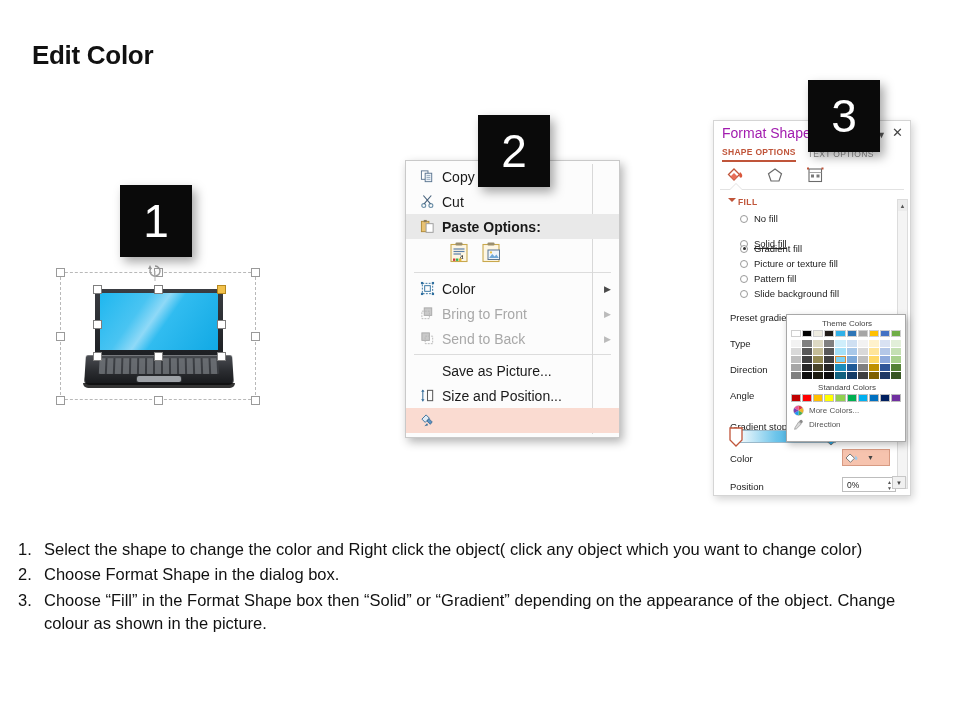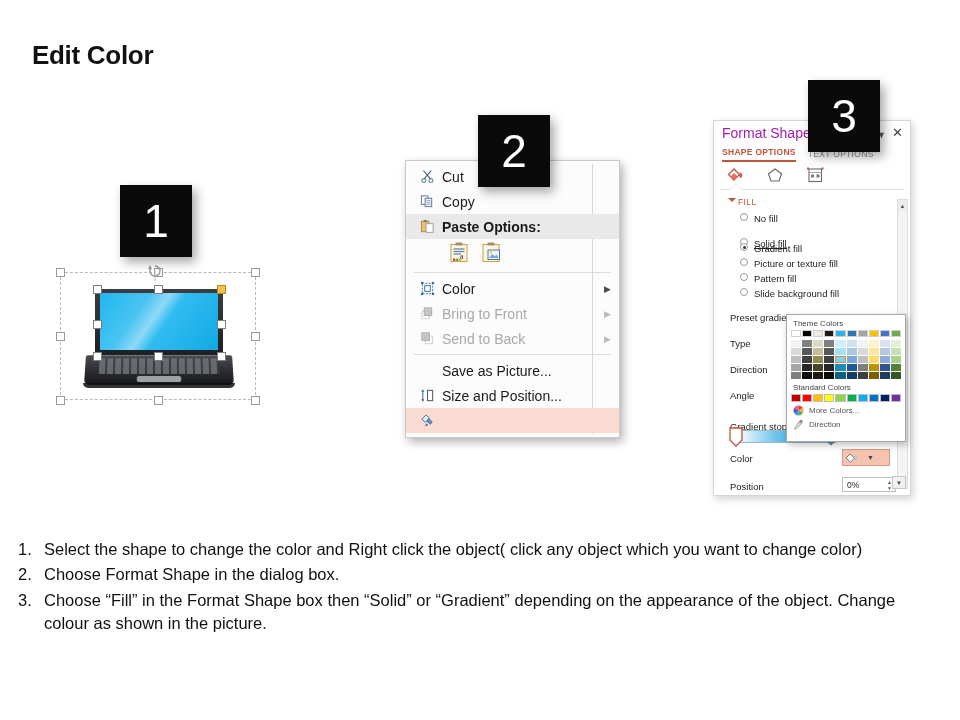--- a/index.html
+++ b/index.html
@@ -146,28 +146,28 @@
     position:absolute; left:10px; top:44px; display:flex; gap:18px; align-items:center;
   }
   .fs-icon{ width:22px; height:20px; display:flex; align-items:center; justify-content:center; }
   .fs-divider{ position:absolute; left:6px; right:6px; top:68px; height:1px; background:#e2e2e2; }
   .fs-arrowup{ position:absolute; left:16px; top:63px; width:0;height:0;
     border-left:6px solid transparent;border-right:6px solid transparent;border-bottom:6px solid #fff;
     filter:drop-shadow(0 -1px 0 #e2e2e2);
   }
   .fs-section{
     position:absolute; left:9px; top:76px;
-    font-size:8.5px; font-weight:normal; color:#c0553a; letter-spacing:.4px;
+    font-size:8.5px; font-weight:bold; color:#c0553a; letter-spacing:.4px;
   }
   .fs-caret{
     position:absolute; left:0; top:77px; width:0;height:0;
     border-top:4px solid #c0553a;border-left:4px solid transparent;border-right:4px solid transparent;
   }
   .radio-row{
-    position:absolute; left:26px; display:flex; align-items:flex-start; gap:6px; font-size:9.5px; color:#222;
+    position:absolute; left:26px; display:flex; align-items:center; gap:6px; font-size:9.5px; color:#222;
   }
   .rad{
     width:8px;height:8px;border:1px solid #9a9a9a;border-radius:50%;background:#fff;
     display:inline-block; position:relative; flex:0 0 8px;
   }
   .rad.on::after{
     content:""; position:absolute; left:1.5px; top:1.5px; width:3px;height:3px;
     border-radius:50%; background:#333;
   }
   .prop-row{
@@ -195,21 +195,21 @@
     display:flex; align-items:center; justify-content:center;
   }
 
   
   .color-pop{
     position:absolute; left:786px; top:314px; width:120px; height:128px;
     background:#fff; border:1px solid #a8a8a8;
     box-shadow:2px 3px 7px rgba(0,0,0,.25);
     z-index:35; padding:3px 4px;
   }
-  .pop-head{ font-size:8px; color:#444; margin:1px 0 2px 2px; }
+  .pop-head{ font-size:8px; color:#444; margin:1px 0 2px 2px;text-align:center; }
   .sw-grid{ display:grid; grid-template-columns:repeat(10,1fr); gap:1px; }
   .sw{ width:100%; height:7px; }
   .theme-col{ display:flex; flex-direction:column; gap:1px; }
   .sw-sel{ outline:1.5px solid #d98b34; outline-offset:-1px; }
   .pop-row{
     display:flex; align-items:center; gap:5px; font-size:8px; color:#555;
     margin-top:3px; padding-left:2px;
   }
   .std-grid{ display:grid; grid-template-columns:repeat(10,1fr); gap:1px; margin-top:1px; }
   .std-grid .sw{ height:8px; }
@@ -266,40 +266,40 @@
   <div class="h-in" style="left:94px; top:90px;"></div>
   <div class="h-in" style="left:157px; top:90px;"></div>
 </div>
 
 <div class="ctx-menu">
   <div class="vbar"></div>
 
   <div class="ctx-item">
     <span class="ico">
       <svg width="15" height="15" viewBox="0 0 16 16">
-        <circle cx="4" cy="12.3" r="2.1" fill="none" stroke="#6b8fa8" stroke-width="1.2"></circle>
-        <circle cx="11.6" cy="12.3" r="2.1" fill="none" stroke="#6b8fa8" stroke-width="1.2"></circle>
-        <line x1="3.6" y1="1.6" x2="11.2" y2="10.6" stroke="#45607a" stroke-width="1.2"></line>
-        <line x1="12" y1="1.6" x2="4.4" y2="10.6" stroke="#45607a" stroke-width="1.2"></line>
-      </svg>
-    </span>
-    <span class="lbl">Cut</span>
-  </div>
-
-  <div class="ctx-item">
-    <span class="ico">
-      <svg width="15" height="15" viewBox="0 0 16 16">
         <rect x="1.5" y="2" width="7" height="9" fill="#fff" stroke="#5b7590" stroke-width="1"></rect>
         <rect x="5.5" y="4.5" width="7" height="9" fill="#eef3f8" stroke="#5b7590" stroke-width="1"></rect>
         <line x1="7" y1="7" x2="11" y2="7" stroke="#7e95ad" stroke-width=".8"></line>
         <line x1="7" y1="9" x2="11" y2="9" stroke="#7e95ad" stroke-width=".8"></line>
         <line x1="7" y1="11" x2="11" y2="11" stroke="#7e95ad" stroke-width=".8"></line>
       </svg>
     </span>
     <span class="lbl">Copy</span>
+  </div>
+
+  <div class="ctx-item">
+    <span class="ico">
+      <svg width="15" height="15" viewBox="0 0 16 16">
+        <circle cx="4" cy="12.3" r="2.1" fill="none" stroke="#6b8fa8" stroke-width="1.2"></circle>
+        <circle cx="11.6" cy="12.3" r="2.1" fill="none" stroke="#6b8fa8" stroke-width="1.2"></circle>
+        <line x1="3.6" y1="1.6" x2="11.2" y2="10.6" stroke="#45607a" stroke-width="1.2"></line>
+        <line x1="12" y1="1.6" x2="4.4" y2="10.6" stroke="#45607a" stroke-width="1.2"></line>
+      </svg>
+    </span>
+    <span class="lbl">Cut</span>
   </div>
 
   <div class="ctx-item header">
     <span class="ico">
       <svg width="15" height="15" viewBox="0 0 16 16">
         <rect x="1.5" y="2.5" width="8" height="11" fill="#e8c273" stroke="#b08b35" stroke-width="1"></rect>
         <rect x="4" y="1" width="3.2" height="2.4" fill="#8a7b5a"></rect>
         <rect x="6.5" y="5" width="7.5" height="9.2" fill="#fff" stroke="#9a9a9a" stroke-width="1"></rect>
       </svg>
     </span>

